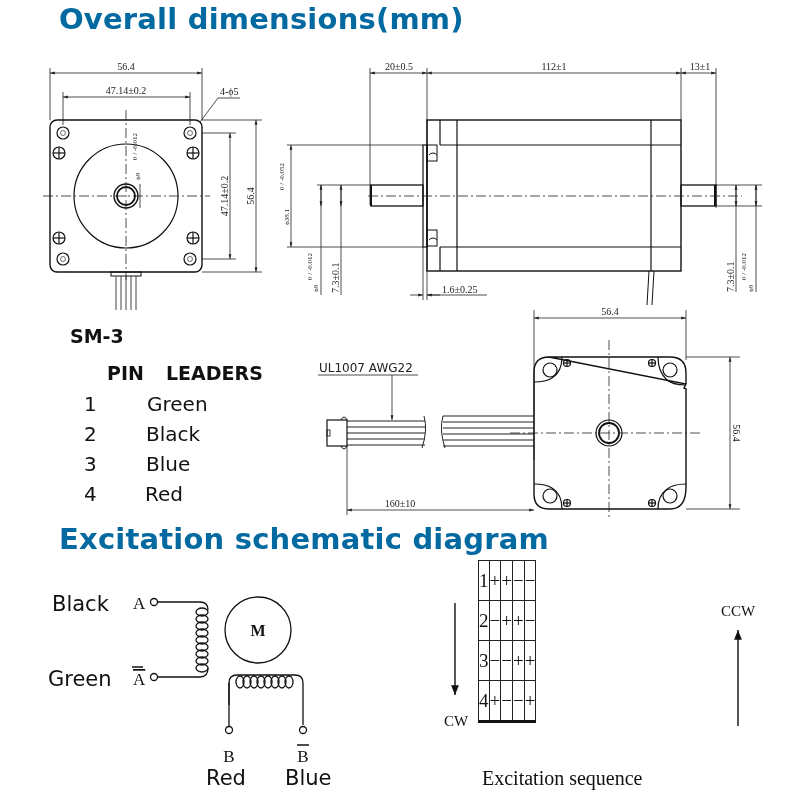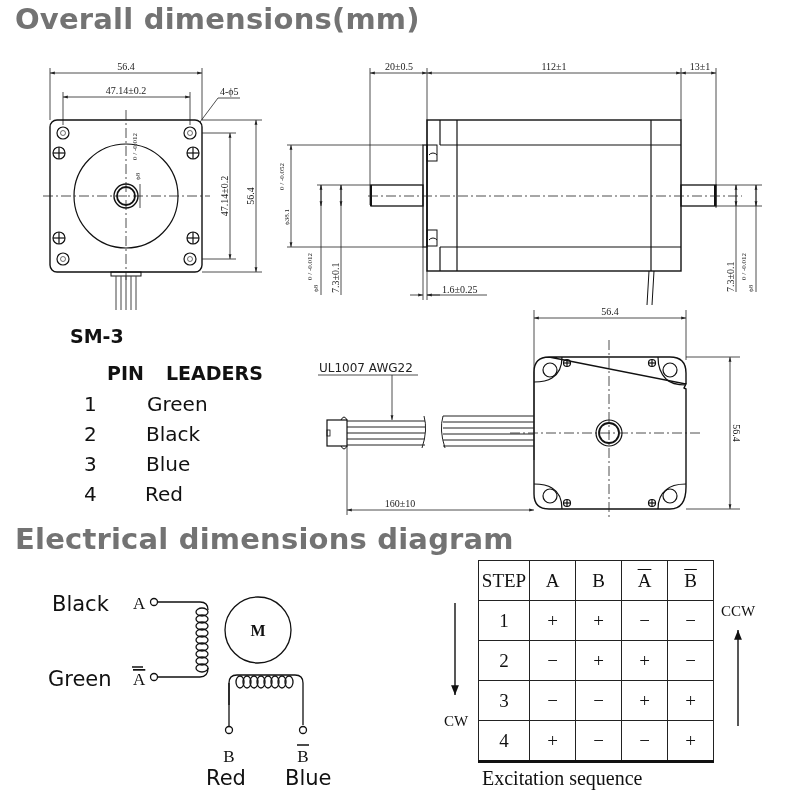--- a/index.html
+++ b/index.html
@@ -1,38 +1,38 @@
 <!DOCTYPE html>
 <html><head>
 <meta charset="utf-8">
 <style>
   html, body { margin:0; padding:0; background:#ffffff; }
   body { width:800px; height:800px; position:relative; overflow:hidden; font-family:"DejaVu Sans", sans-serif; color:#111; }
-  .heading { position:absolute; font-family:"DejaVu Sans", sans-serif; font-weight:bold; color:#737373; font-size:29px; letter-spacing:0.2px; white-space:nowrap; }
+  .heading { position:absolute; font-family:"DejaVu Sans", sans-serif; font-weight:bold; color:#0369a1; font-size:29px; letter-spacing:0.2px; white-space:nowrap;margin-left:44px; }
   svg { position:absolute; left:0; top:0; }
   .dim { font-family:"Liberation Serif", serif; font-size:10px; fill:#222; }
   .dimsm { font-family:"Liberation Serif", serif; font-size:7px; fill:#222; }
   .ln { stroke:#111; fill:none; }
   .thin { stroke:#222; stroke-width:0.8; fill:none; }
   .ctr { stroke:#222; stroke-width:0.8; fill:none; stroke-dasharray:10 3 2 3; }
   .pin-title { position:absolute; font-family:"DejaVu Sans", sans-serif; font-weight:bold; font-size:19px; }
   .pin-hdr { position:absolute; font-family:"DejaVu Sans", sans-serif; font-weight:bold; font-size:19px;margin-left:37px; }
   .pin-row { position:absolute; font-family:"DejaVu Sans", sans-serif; font-size:20px; }
   .lbl { position:absolute; font-family:"DejaVu Sans", sans-serif; font-size:21px; }
   table.exc { position:absolute; left:478px; top:560px; border-collapse:collapse; font-family:"Liberation Serif", serif; font-size:19px; }
   table.exc td { border:1.6px solid #222; text-align:center; height:39px; padding:0; }
   table.exc tr:last-child td { border-bottom:3px solid #111; }
   .ov { text-decoration:overline; }
   .caption { position:absolute; left:482px; top:767px; font-family:Liberation Serif, serif; font-size:20px; }
 </style>
 </head>
 <body>
 
 <div class="heading" style="left:15px; top:2px;">Overall dimensions(mm)</div>
-<div class="heading" style="left:15px; top:522px;">Electrical dimensions diagram</div>
+<div class="heading" style="left:15px; top:522px;">Excitation schematic diagram</div>
 
 <svg width="800" height="800" viewBox="0 0 800 800">
   <defs>
     <marker id="arr" viewBox="0 0 10 10" refX="10" refY="5" markerWidth="6" markerHeight="6" orient="auto-start-reverse">
       <path d="M0,2 L10,5 L0,8 z" fill="#222"></path>
     </marker>
     <marker id="arrBig" viewBox="0 0 10 10" refX="10" refY="5" markerWidth="7" markerHeight="9" orient="auto-start-reverse">
       <path d="M0,1 L10,5 L0,9 z" fill="#111"></path>
     </marker>
   </defs>
@@ -327,27 +327,20 @@
   <div class="pin-row" style="left:145px; top:482px;">Red</div>
 </div>
 
 <div class="lbl" style="left:52px; top:592px;">Black</div>
 <div class="lbl" style="left:48px; top:667px;">Green</div>
 <div class="lbl" style="left:206px; top:766px;">Red</div>
 <div class="lbl" style="left:285px; top:766px;">Blue</div>
 
 <table class="exc">
   <tbody>
-      <tr>
-    <td style="width:50px">STEP</td>
-    <td style="width:45px">A</td>
-    <td style="width:45px">B</td>
-    <td style="width:45px" class="ov">A</td>
-    <td style="width:45px" class="ov">B</td>
-  </tr>
   <tr>
     <td>1</td>
     <td>+</td>
     <td>+</td>
     <td>−</td>
     <td>−</td>
   </tr>
   <tr>
     <td>2</td>
     <td>−</td>

